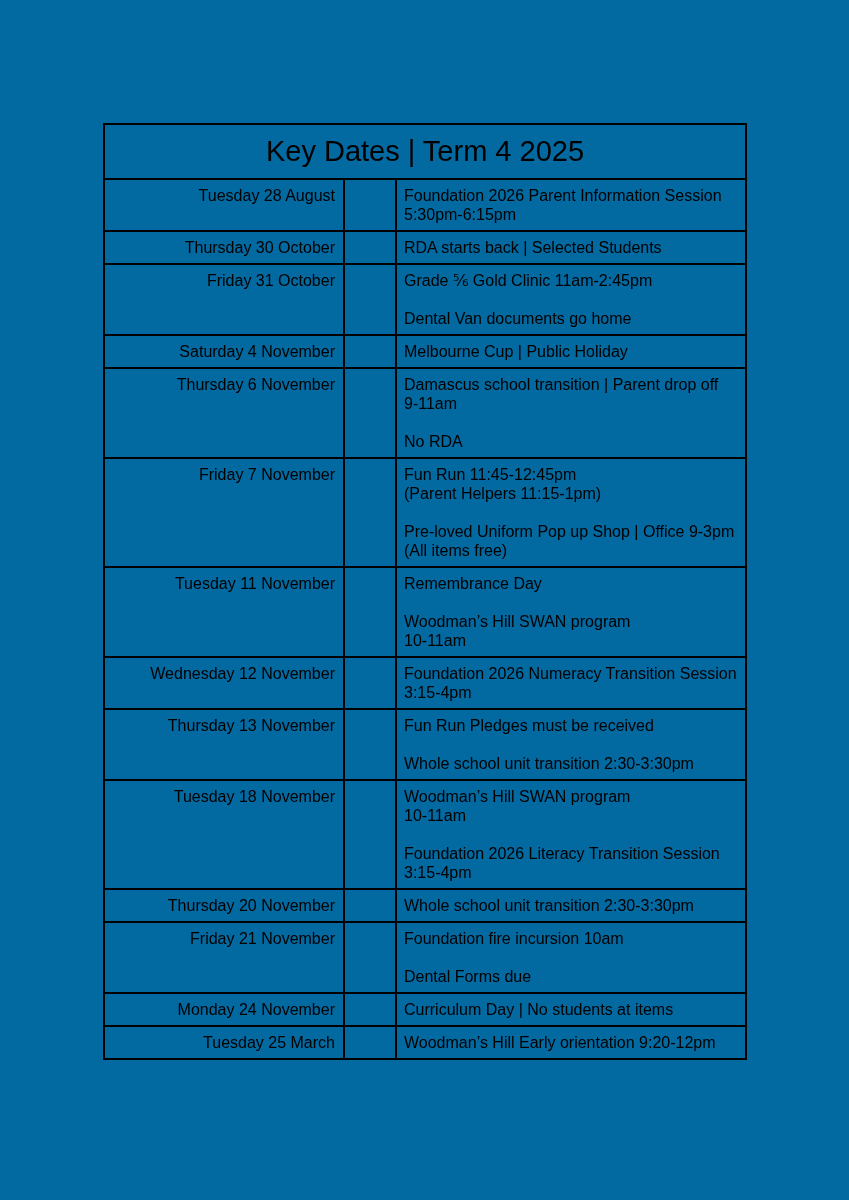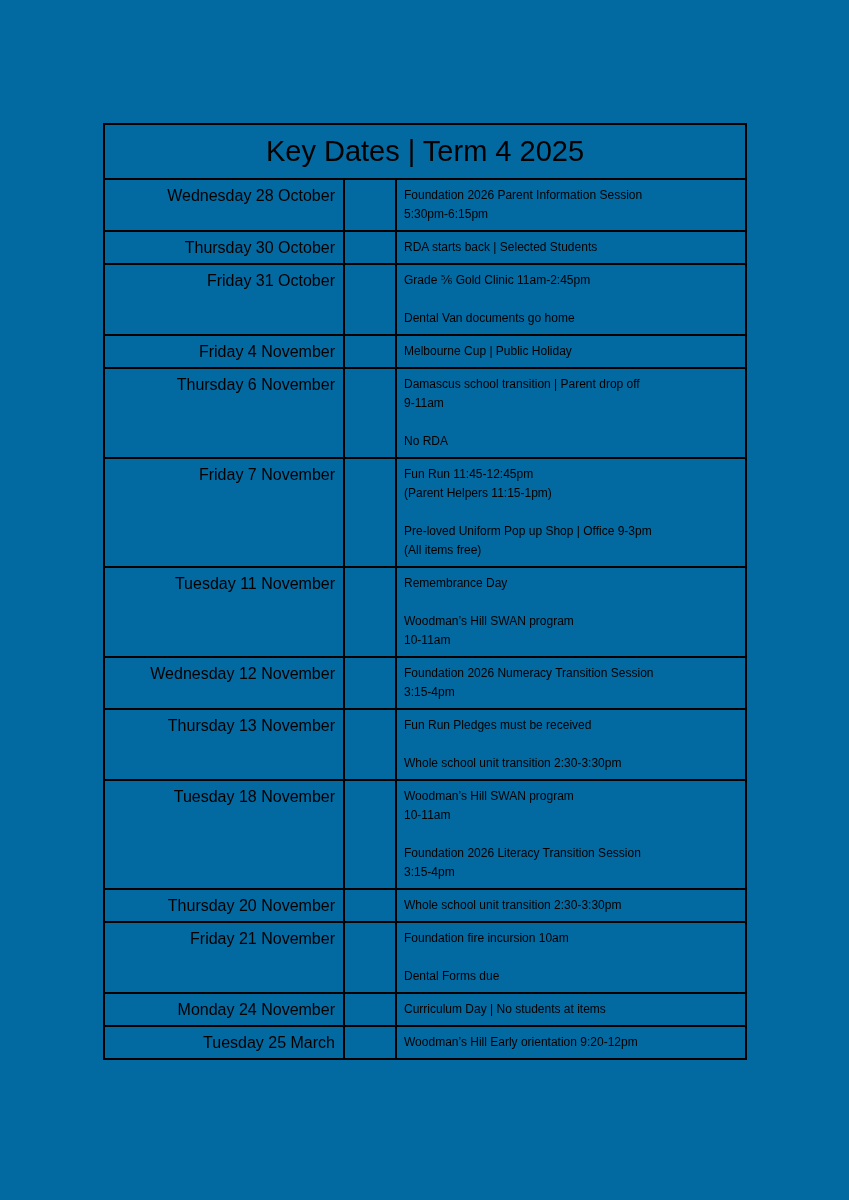--- a/index.html
+++ b/index.html
@@ -45,21 +45,21 @@
     font-size: 16px;
     line-height: 19px;
     padding: 6px 8px 6px 6px;
     white-space: nowrap;
   }
   td.spacer-cell {
     padding: 0;
   }
   td.event-cell {
     text-align: left;
-    font-size: 12px;
+    font-size: 16px;
     line-height: 19px;
     padding: 6px 6px 6px 7px;
   }
   .line {
     min-height: 19px;
     white-space: nowrap;
   }
   .line.blank { }
 </style>
 </head>
@@ -73,21 +73,21 @@
       <col class="col-event">
     </colgroup>
     <thead>
       <tr>
         <th class="title-cell" colspan="3">Key Dates | Term 4 2025</th>
       </tr>
     </thead>
     <tbody>
 
     <tr>
-          <td class="date-cell">Wednesday 28 October</td>
+          <td class="date-cell">Tuesday 28 August</td>
           <td class="spacer-cell"></td>
           <td class="event-cell">
             <div class="line">Foundation 2026 Parent Information Session</div>
             <div class="line">5:30pm-6:15pm</div>
           </td>
         </tr>
         <tr>
           <td class="date-cell">Thursday 30 October</td>
           <td class="spacer-cell"></td>
           <td class="event-cell">
@@ -97,21 +97,21 @@
         <tr>
           <td class="date-cell">Friday 31 October</td>
           <td class="spacer-cell"></td>
           <td class="event-cell">
             <div class="line">Grade ⅚ Gold Clinic 11am-2:45pm</div>
             <div class="line blank">&nbsp;</div>
             <div class="line">Dental Van documents go home</div>
           </td>
         </tr>
         <tr>
-          <td class="date-cell">Friday 4 November</td>
+          <td class="date-cell">Saturday 4 November</td>
           <td class="spacer-cell"></td>
           <td class="event-cell">
             <div class="line">Melbourne Cup | Public Holiday</div>
           </td>
         </tr>
         <tr>
           <td class="date-cell">Thursday 6 November</td>
           <td class="spacer-cell"></td>
           <td class="event-cell">
             <div class="line">Damascus school transition | Parent drop off</div>

